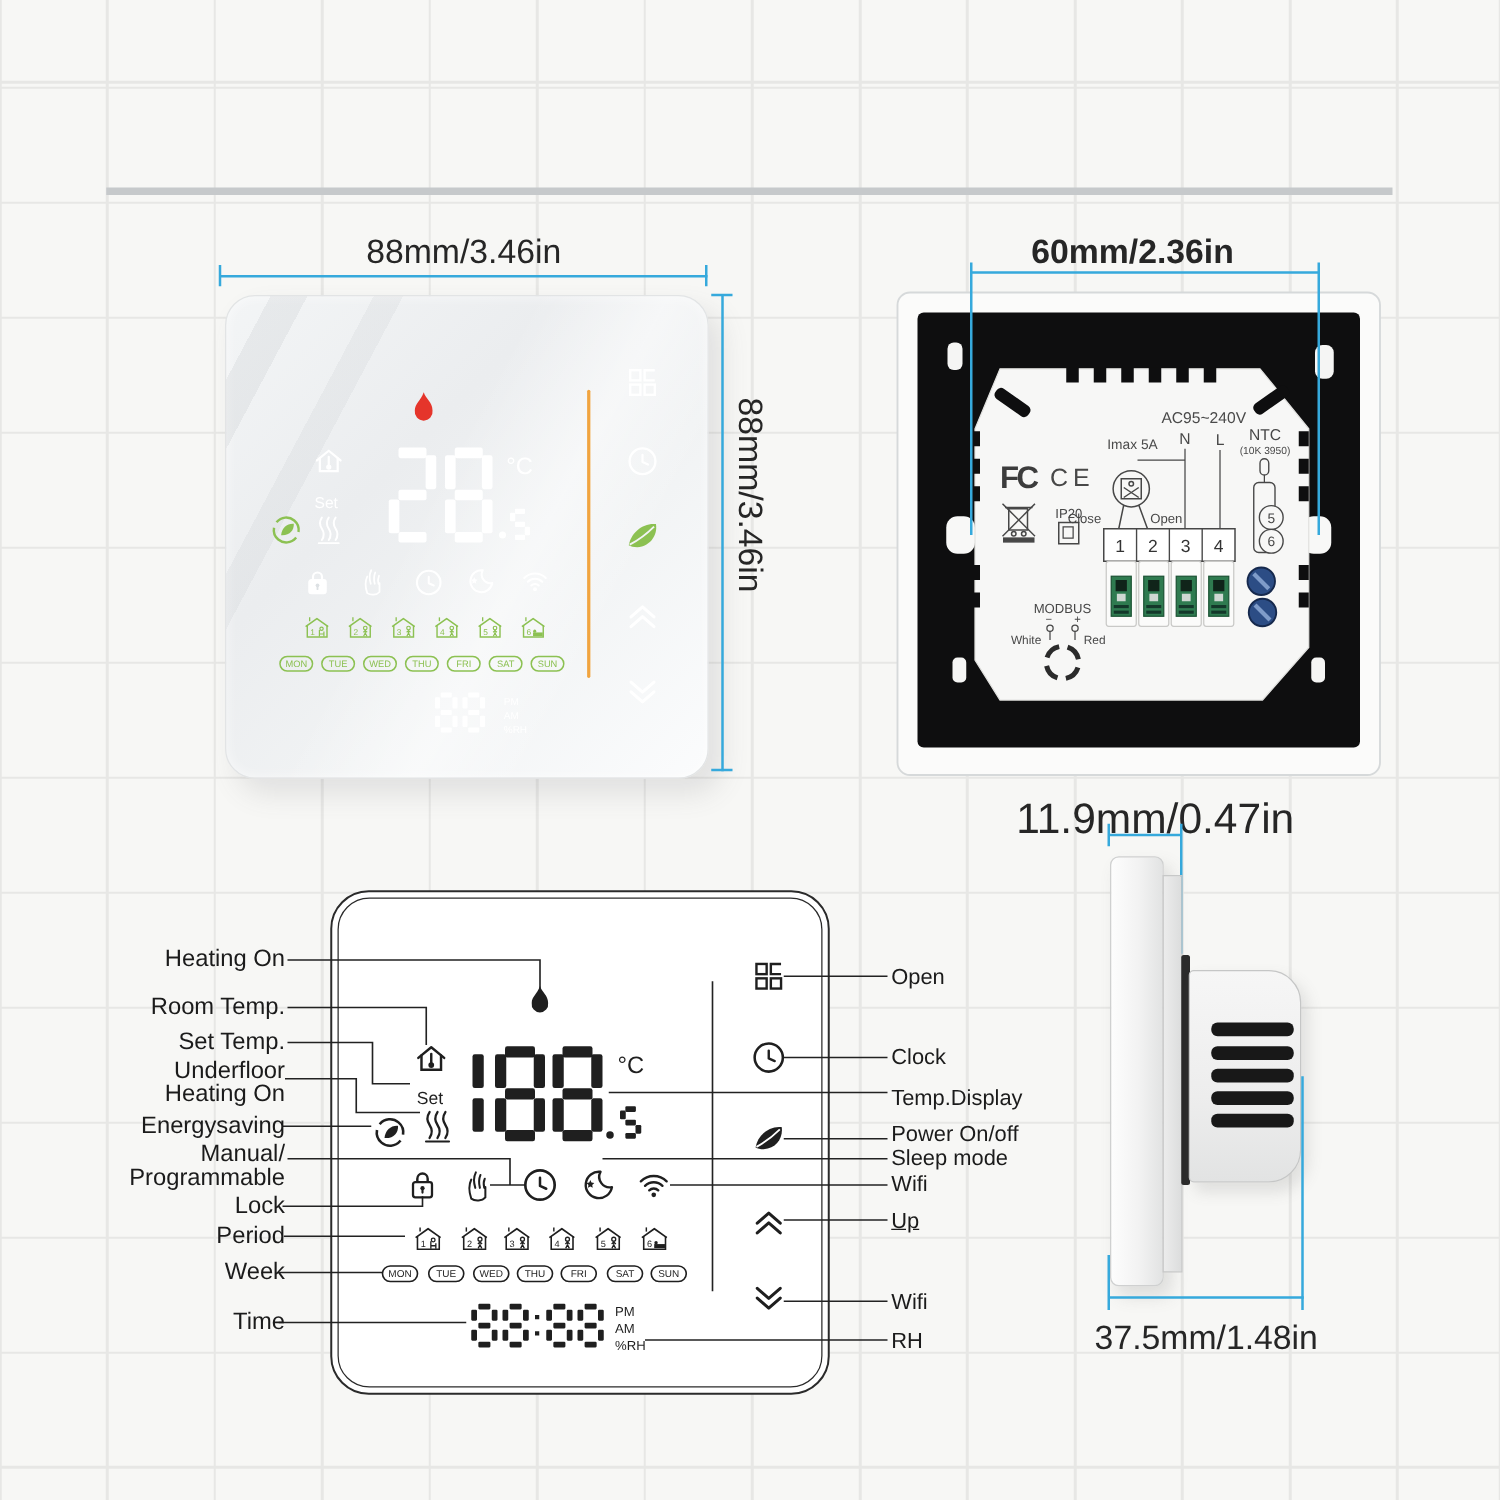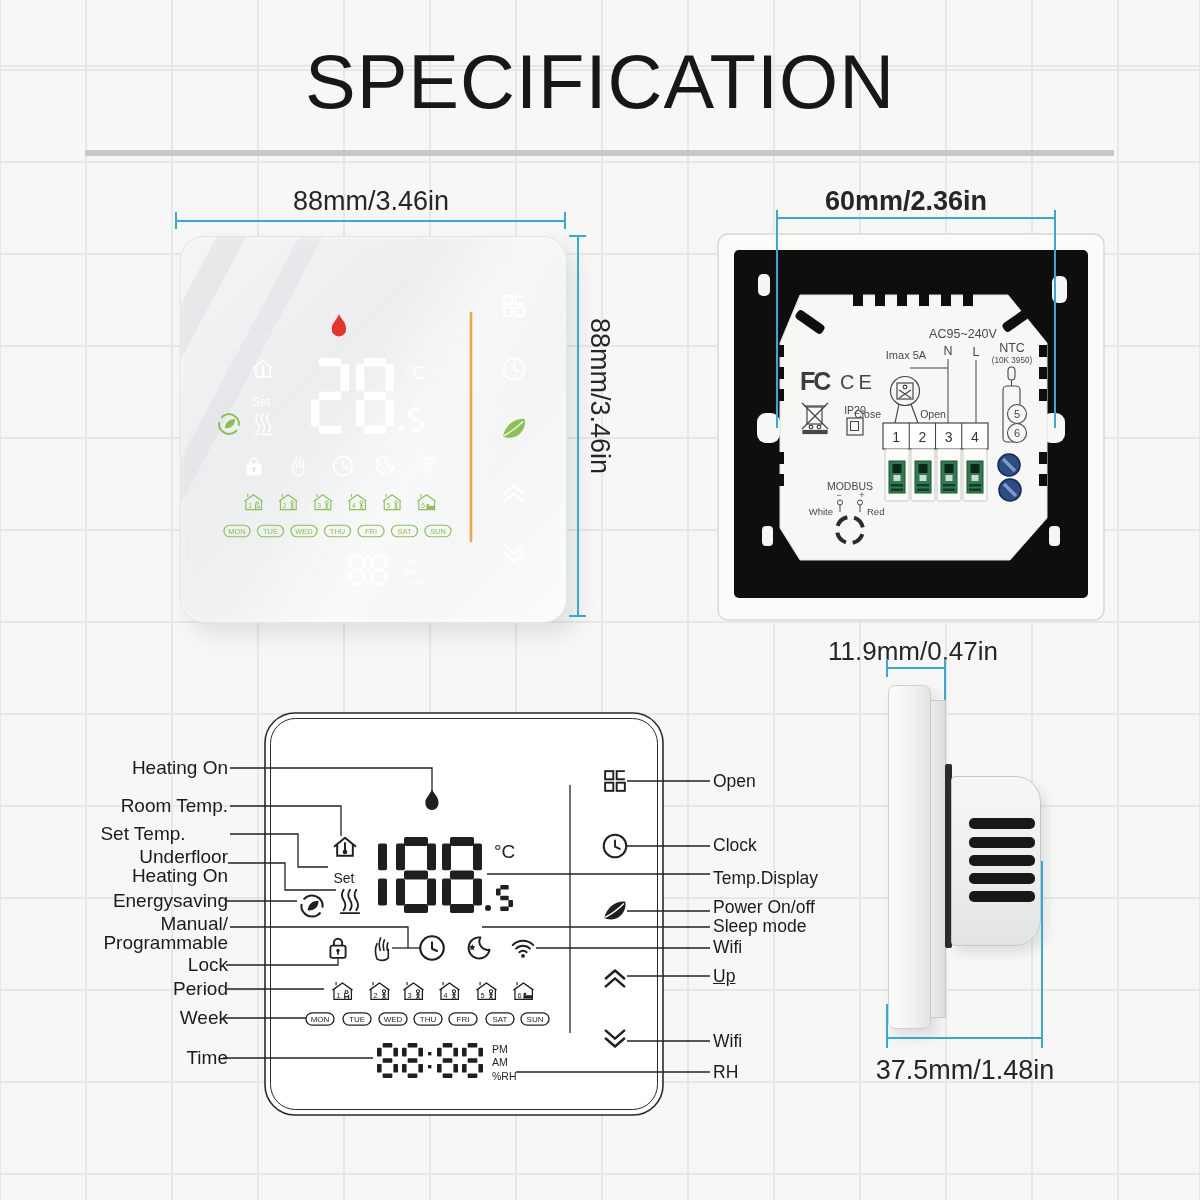--- a/index.html
+++ b/index.html
@@ -48,21 +48,20 @@
   
   .llabel{position:absolute;left:58px;width:170px;text-align:right;font-size:19px;line-height:19px;color:#1b1b1b;white-space:nowrap;}
   .rlabel{position:absolute;left:713px;font-size:17.5px;line-height:20px;color:#1b1b1b;white-space:nowrap;}
   svg text{font-family:"Liberation Sans",sans-serif;}
 </style>
 </head>
 <body>
 
 <div class="canvas" style="--blue:#36a9dc;">
 
-  <div class="page-title">SPECIFICATION</div>
   <div class="divider"></div>
 
   <div class="dim-text" style="left:221px;top:186px;width:300px;">88mm/3.46in</div>
   <div class="dim-line" style="left:176px;top:220px;width:390px;height:2px;"></div>
   <div class="dim-tick" style="left:175px;top:212px;width:2px;height:17px;"></div>
   <div class="dim-tick" style="left:564px;top:212px;width:2px;height:17px;"></div>
 
   <div class="front-panel">
     <svg id="front-display" width="387" height="387" viewBox="0 0 387 387">
         <g transform="translate(158,91) scale(1.35)">
@@ -618,21 +617,21 @@
       <g transform="translate(525,276) scale(1.15)">
         <path d="M-8,2.2 L0,-4.8 L8,2.2 M-8,9 L0,2 L8,9" fill="none" stroke="#1f1f1f" stroke-width="2.1" stroke-linecap="round" stroke-linejoin="round"></path>
       </g>
       <g transform="translate(525,341) scale(1.15)">
         <path d="M-8,-9 L0,-2 L8,-9 M-8,-2.2 L0,4.8 L8,-2.2" fill="none" stroke="#1f1f1f" stroke-width="2.1" stroke-linecap="round" stroke-linejoin="round"></path>
       </g>
     </svg>
 
   <div class="llabel" style="top:758px;">Heating On</div>
   <div class="llabel" style="top:796px;">Room Temp.</div>
-  <div class="llabel" style="top:824px;text-align:center;">Set  Temp.</div>
+  <div class="llabel" style="top:824px;">Set  Temp.</div>
   <div class="llabel" style="top:847px;">
     <div>Underfloor</div>
     <div>Heating On</div>
   </div>
   <div class="llabel" style="top:891px;">Energysaving</div>
   <div class="llabel" style="top:914px;">
     <div>Manual/</div>
     <div>Programmable</div>
   </div>
   <div class="llabel" style="top:955px;">Lock</div>
@@ -643,21 +642,21 @@
   <div class="rlabel" style="top:771px;">Open</div>
   <div class="rlabel" style="top:835px;">Clock</div>
   <div class="rlabel" style="top:868px;">Temp.Display</div>
   <div class="rlabel" style="top:897px;">Power On/off</div>
   <div class="rlabel" style="top:916px;">Sleep mode</div>
   <div class="rlabel" style="top:937px;">Wifi</div>
   <div class="rlabel" style="top:966px;text-decoration:underline;">Up</div>
   <div class="rlabel" style="top:1031px;">Wifi</div>
   <div class="rlabel" style="top:1062px;">RH</div>
 
-  <div class="dim-text" style="left:813px;top:636px;width:200px;font-size:26px;">11.9mm/0.47in</div>
+  <div class="dim-text" style="left:813px;top:636px;width:200px;font-size:34px;">11.9mm/0.47in</div>
   <div class="dim-line" style="left:887px;top:667px;width:58px;height:2px;"></div>
   <div class="dim-tick" style="left:886px;top:659px;width:2px;height:18px;"></div>
   <div class="dim-tick" style="left:944px;top:659px;width:2px;height:104px;"></div>
 
   <div class="sv-plate"></div>
   <div class="sv-back"></div>
   <div class="sv-flange"></div>
   <div class="sv-body">
     <div class="sv-slot" style="top:41px;"></div>
     <div class="sv-slot" style="top:60px;"></div>

